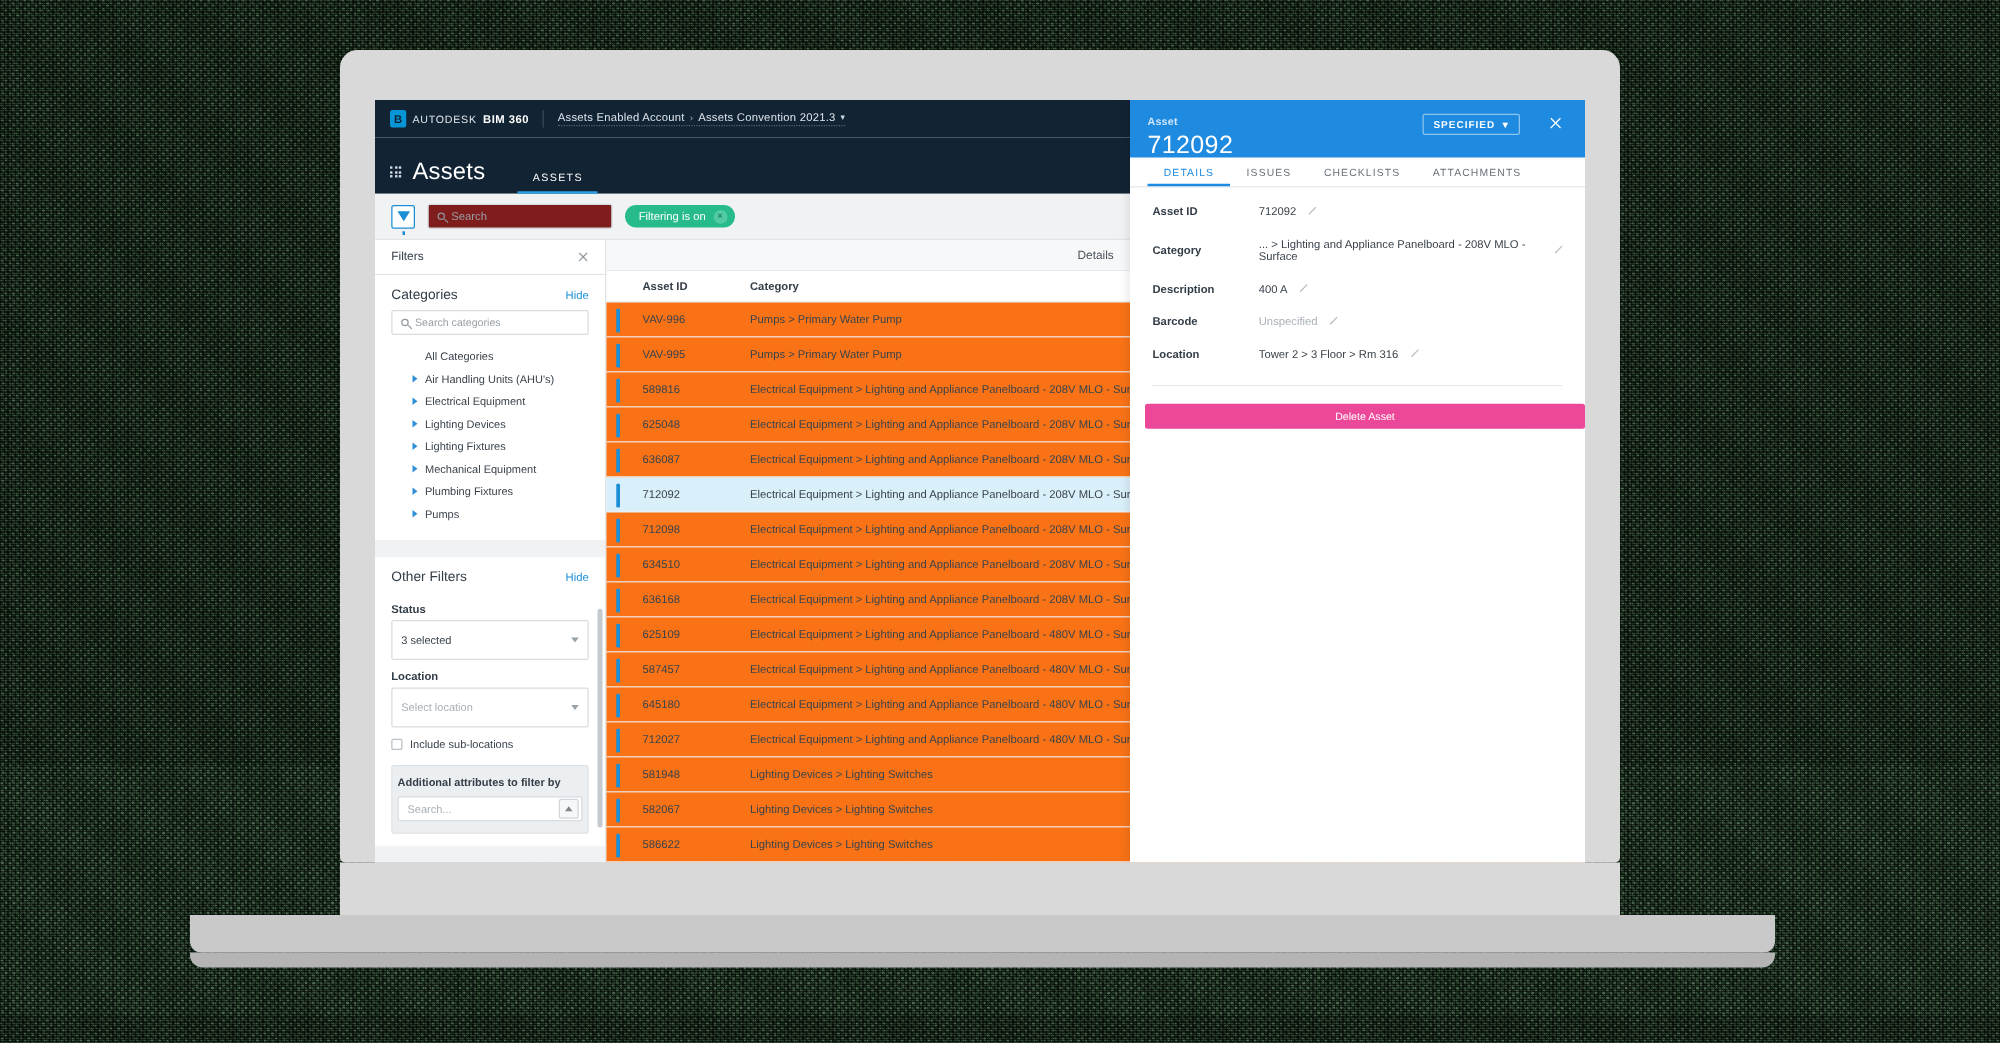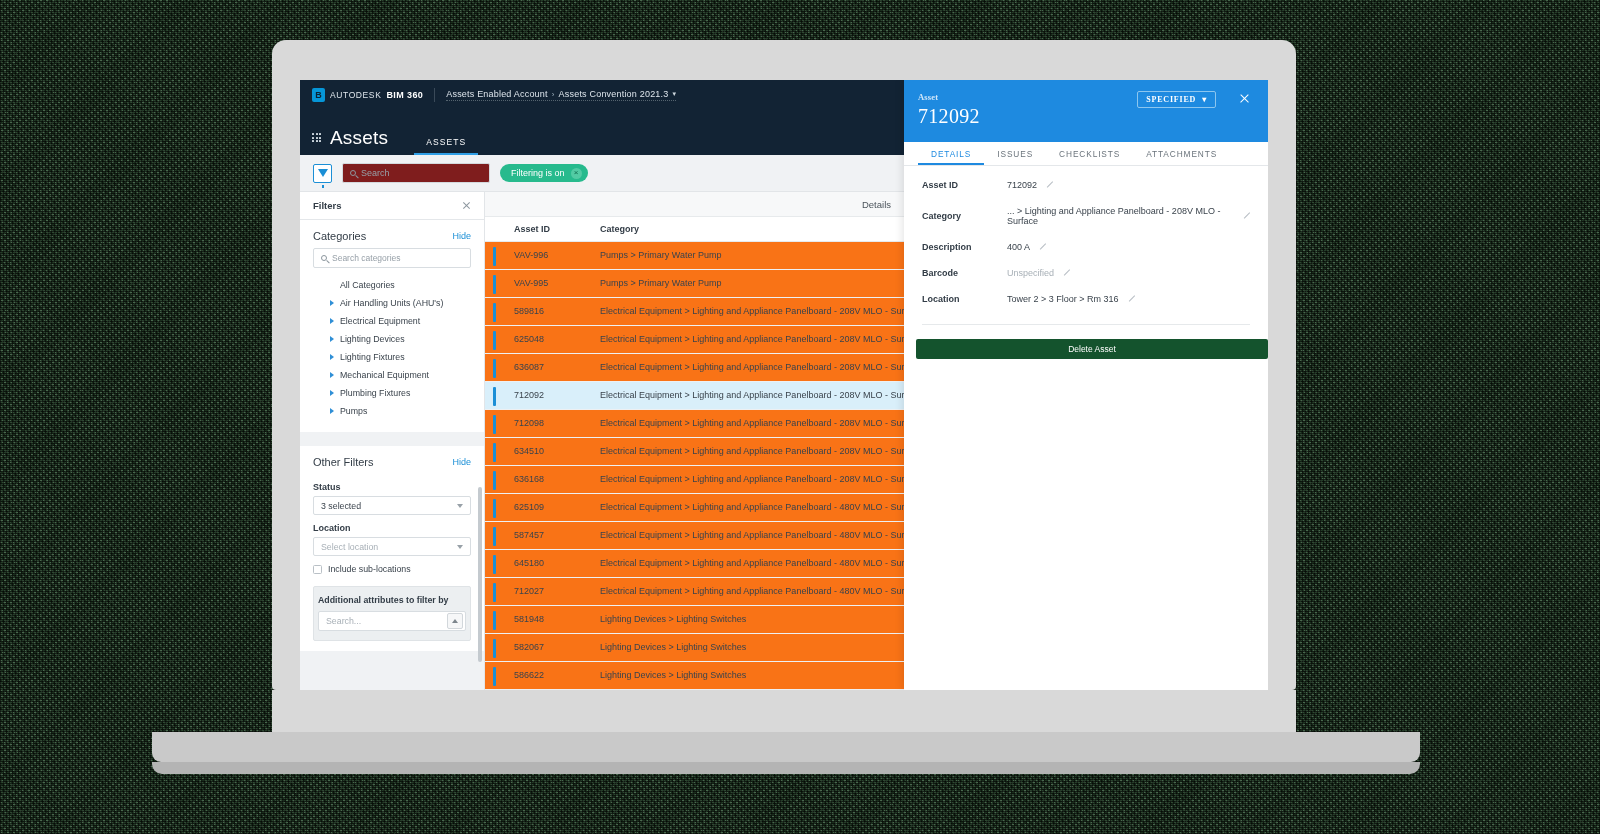--- a/index.html
+++ b/index.html
@@ -133,21 +133,21 @@
 
   
   .filters-panel {
     width:185px; background:#f0f2f4; border-right:1px solid #e2e5e8;
     display:flex;flex-direction:column; position:relative;
   }
   .fp-head {
     height:28px;background:#fff;border-bottom:1px solid #e4e7ea;
     display:flex;align-items:center;justify-content:space-between;padding:0 13px;
   }
-  .fp-title { font-size:9.5px;font-weight:bold;color:#333d47; }
+  .fp-title { font-size:9.5px;font-weight:normal;color:#333d47; }
   .x-icon { width:9px;height:9px;position:relative; }
   .x-icon:before,.x-icon:after{content:"";position:absolute;left:0;top:4px;width:9px;height:1px;background:#8c969e;}
   .x-icon:before{transform:rotate(45deg);} .x-icon:after{transform:rotate(-45deg);}
 
   .fp-card { background:#fff; }
   .fp-section-head {
     display:flex;align-items:center;justify-content:space-between;padding:10px 13px 6px;
   }
   .fp-section-title { font-size:11px;color:#333d47; }
   .fp-hide { font-size:9px;color:#1b8fd6; }
@@ -164,21 +164,21 @@
     width:0;height:0;border-top:3px solid transparent;border-bottom:3px solid transparent;border-left:4px solid #2f8fd6;flex:none;
   }
   .cat-item.all { padding-left: 28px; }
 
   .fp-gap { height:14px; }
 
   .other-filters { background:#fff; }
   .of-body { padding: 0 13px 10px; }
   .of-label { font-size:9px;font-weight:bold;color:#333d47;margin:8px 0 4px; }
   .of-select {
-    height:19px;border:1px solid #d8dde1;border-radius:2px;background:#fff;
+    height:32px;border:1px solid #d8dde1;border-radius:2px;background:#fff;
     display:flex;align-items:center;justify-content:space-between;padding:0 7px;font-size:8.8px;color:#3a434c;
   }
   .of-select.placeholder { color:#a8b0b7; }
   .sel-caret { width:0;height:0;border-left:3px solid transparent;border-right:3px solid transparent;border-top:4px solid #98a1a8; }
   .of-check { display:flex;align-items:center;gap:6px;margin-top:8px;font-size:8.8px;color:#3a434c; }
   .cbox { width:9px;height:9px;border:1px solid #b9c0c6;background:#fff;border-radius:1.5px;flex:none; }
 
   .attr-card {
     margin-top:12px;background:#eceff1;border:1px solid #dfe3e6;border-radius:2px;padding:8px 4px 9px;
   }
@@ -214,21 +214,21 @@
   }
   .trow.selected { background:#d9effa; }
   .trow .accent { position:absolute;left:8px;top:5px;width:3px;height:19px;background:#1b8fd6;border-radius:1px; }
 
   
   .detail-panel {
     position:absolute; right:0; top:0; width:364px; height:610px;
     background:#fff; box-shadow:-2px 0 8px rgba(0,0,0,.10);
     display:flex;flex-direction:column;
   }
-  .dp-head { background:#1e8ae0; padding:12px 14px 10px; position:relative; height:62px;font-family:Liberation Serif, serif; }
+  .dp-head { background:#1e8ae0; padding:12px 14px 10px; position:relative; height:46px; }
   .dp-kicker { font-size:8.5px;color:#cfe6f9;font-weight:bold;letter-spacing:.2px; }
   .dp-title { font-size:20px;color:#fff;margin-top:3px;letter-spacing:.3px; }
   .dp-specified {
     position:absolute;right:52px;top:11px;height:17px;border:1px solid #8cc6ef;border-radius:2px;
     display:flex;align-items:center;gap:6px;padding:0 8px;color:#fff;font-size:8px;font-weight:bold;letter-spacing:.8px;
   }
   .dp-close { position:absolute;right:18px;top:13px;width:11px;height:11px; }
   .dp-close:before,.dp-close:after{content:"";position:absolute;left:0;top:5px;width:11px;height:1.2px;background:#fff;}
   .dp-close:before{transform:rotate(45deg);}.dp-close:after{transform:rotate(-45deg);}
 
@@ -240,21 +240,21 @@
   .dfield { display:flex;align-items:center;margin-bottom:16px; }
   .dfield-label { width:85px;font-size:9px;font-weight:bold;color:#333d47;flex:none; }
   .dfield-val { font-size:9px;color:#3a434c; }
   .dfield-val.unspec { color:#a8b0b7; }
   .pencil {
     width:8px;height:8px;margin-left:8px;position:relative;flex:none;display:inline-block;
   }
   .pencil:before{content:"";position:absolute;left:1px;top:3px;width:8px;height:1.2px;background:#b6bdc3;transform:rotate(-45deg);}
   .dp-divider { height:1px;background:#e6e9eb;margin:4px 18px 0; }
   .delete-btn {
-    margin:14px 0 0 12px;background:#14532d;color:#fff;border:none;border-radius:2px;
+    margin:14px 0 0 12px;background:#ec4899;color:#fff;border:none;border-radius:2px;
     height:20px;padding:0 12px;font-size:8.5px;font-family:"Liberation Sans",sans-serif;
   }
 </style>
 </head>
 <body>
 
 <div id="backdrop"></div>
 
 <div id="laptop-neck"></div>
 <div id="laptop-base"></div>

